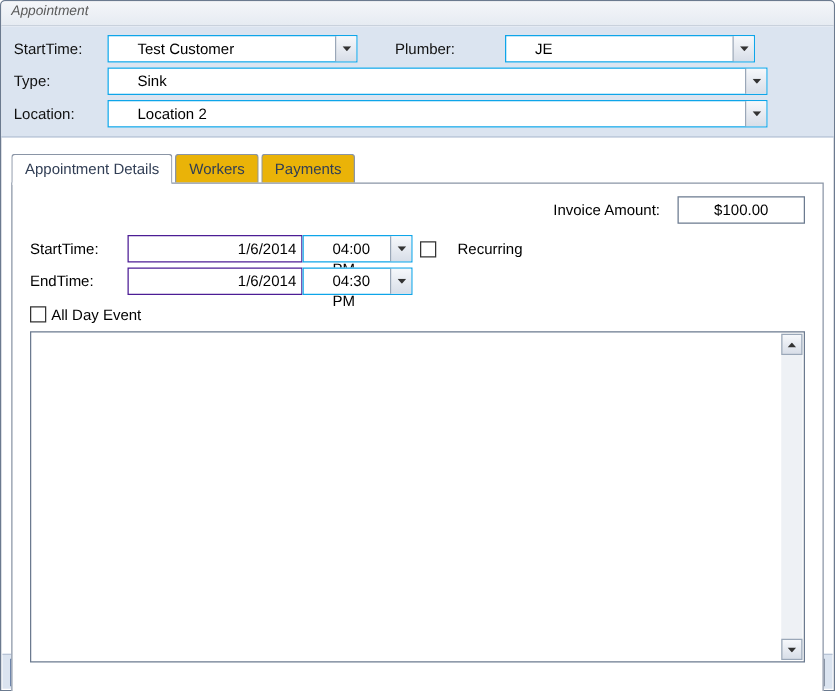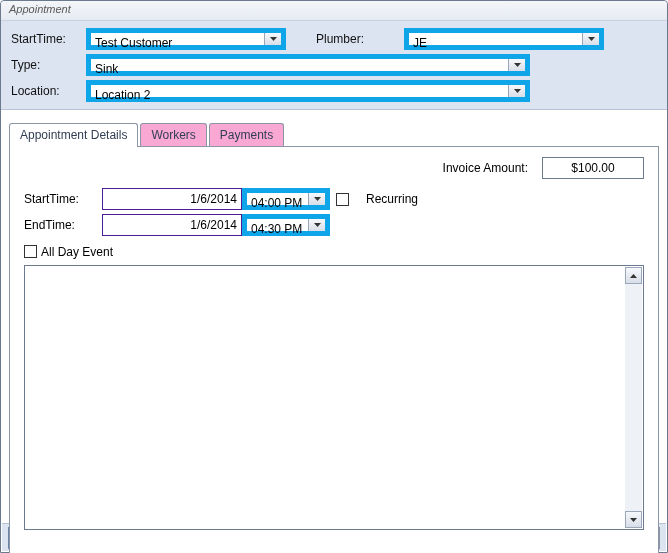--- a/index.html
+++ b/index.html
@@ -43,59 +43,60 @@
   }
   .hrow:last-child { margin-bottom: 0; }
   .hlabel {
     width: 75px;
     color: #111;
   }
   .combo {
     display: flex;
     align-items: stretch;
     height: 22px;
-    border: 5px solid #0ea5e9;
-    background: #fff;
+    border: 1px solid #0ea5e9;
+    background: #fff;
+    padding-left: 19px;
   }
   .combo .combo-text {
     flex: 1;
     padding: 2px 4px;
     line-height: 16px;
   }
   .combo .combo-btn {
     width: 17px;
     background: linear-gradient(#f6f8fb, #d8dee8);
     border-left: 1px solid #9aa7b8;
     display: flex;
     align-items: center;
     justify-content: center;
   }
   .combo .combo-btn svg { display:block; }
   .combo-cust { width: 200px; }
   .hgap { width: 30px; }
   .plumber-label { width: 88px; }
   .combo-plumber { width: 200px; }
-  .combo-wide { width: 444px; }
+  .combo-wide { width: 528px; }
 
   .body-area {
     padding: 8px;
   }
   .tabs-wrap {
     margin-top: 2px;
   }
   .tabbar {
     display: flex;
     align-items: flex-end;
     height: 26px;
     position: relative;
   }
   .tab {
     border: 1px solid #8a95a6;
     border-bottom: none;
-    background: #f9a8d4;
+    background: #eab308;
     color: #313e55;
     padding: 4px 10px 5px 10px;
     margin-right: 2px;
     border-radius: 3px 3px 0 0;
     position: relative;
     top: 1px;
     cursor: default;
   }
   .tab.active {
     background: #fff;

